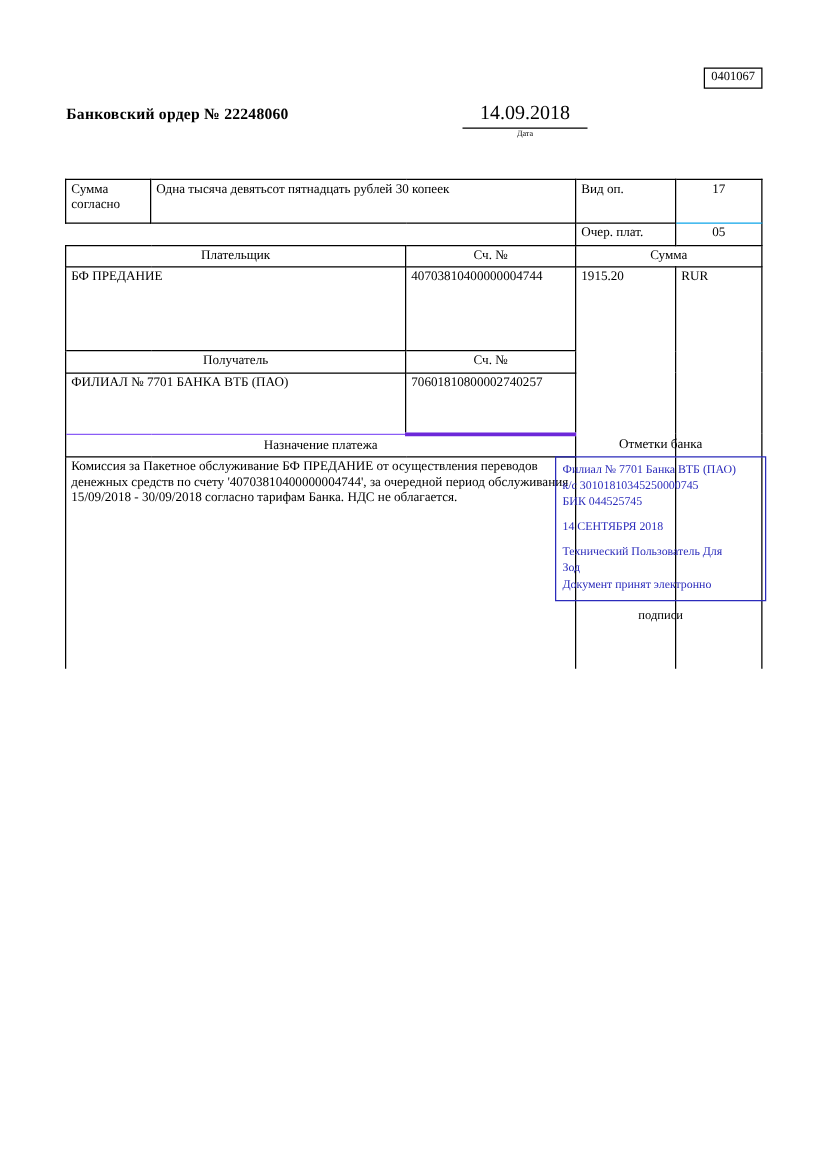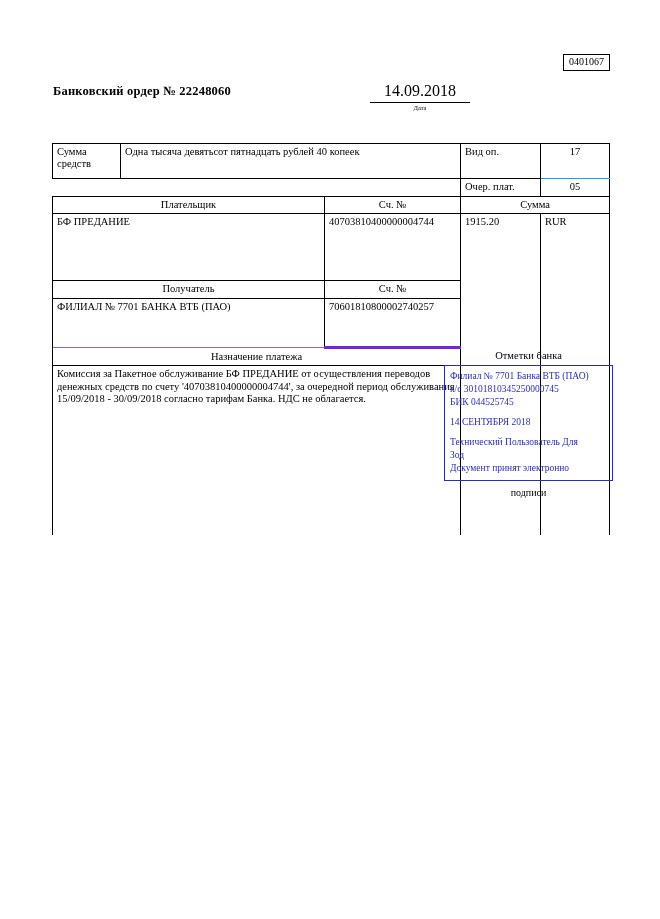--- a/index.html
+++ b/index.html
@@ -141,23 +141,23 @@
       <col style="width:204px">
       <col style="width:136px">
       <col style="width:80px">
       <col style="width:69px">
     </colgroup>
 
     <tbody>
         <tr>
       <td rowspan="1" style="height:30px">
         <div class="lbl-small">Сумма</div>
-        <div class="lbl-small">средств</div>
+        <div class="lbl-small">согласно</div>
       </td>
-      <td colspan="2" class="cell-sum-words">Одна тысяча девятьсот пятнадцать рублей 40 копеек</td>
+      <td colspan="2" class="cell-sum-words">Одна тысяча девятьсот пятнадцать рублей 30 копеек</td>
       <td class="vid-op-label" style="border-bottom:1px solid #000;">Вид оп.</td>
       <td class="vid-op-val" style="border-bottom:1px solid #0ea5e9;">17</td>
     </tr>
 
     <tr>
       <td class="no-border"></td>
       <td class="no-border" colspan="2"></td>
       <td class="vid-op-label" style="border:1px solid #000;border-top:none;">Очер. плат.</td>
       <td class="vid-op-val" style="border:1px solid #000;border-top:none;">05</td>
     </tr>

